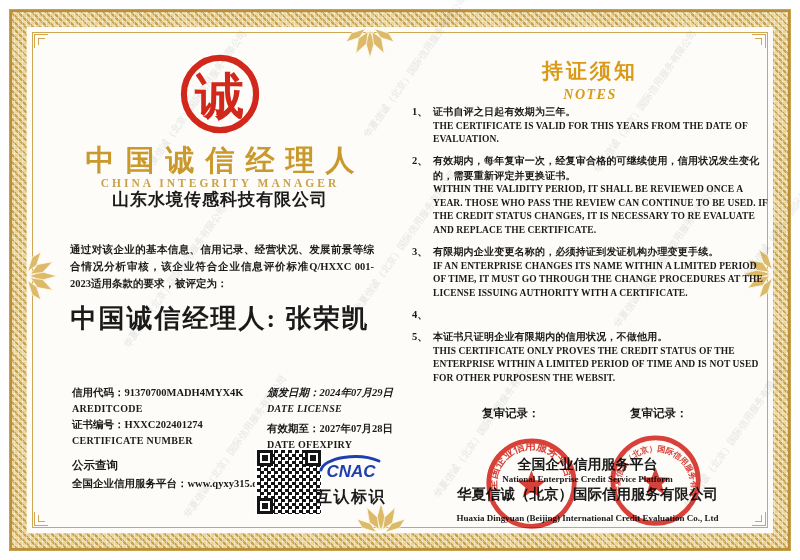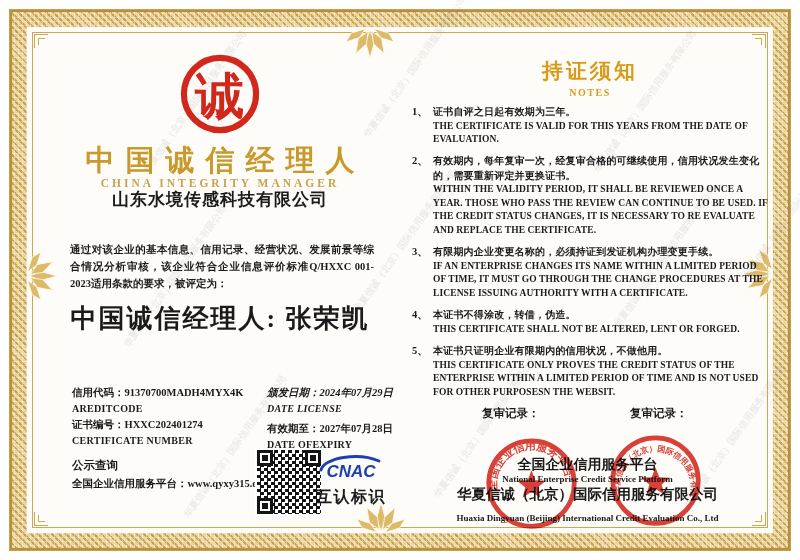--- a/index.html
+++ b/index.html
@@ -132,21 +132,21 @@
     <div class="fp" style="left:0;bottom:0;"></div>
   </div>
 
   <svg class="abs" style="left:318px;top:452px;" width="64" height="30" viewBox="0 0 64 30">
     <path d="M3 18 A 34 15 0 0 1 61 9" fill="none" stroke="#1e3fae" stroke-width="3" stroke-linecap="round"></path>
     <text x="33" y="25" text-anchor="middle" font-family="Liberation Sans, sans-serif" font-style="italic" font-weight="bold" font-size="17" fill="#1e3fae">CNAC</text>
   </svg>
   <div class="abs kai" style="left:316px;top:487px;font-size:16px;letter-spacing:1.5px;">互认标识</div>
 
   <div class="abs hei center gold2" style="left:420px;top:57px;width:340px;font-size:21px;letter-spacing:3px;">持证须知</div>
-  <div class="abs eng center gold2" style="left:420px;top:87px;width:340px;font-size:10px;letter-spacing:1.5px;">NOTES</div>
+  <div class="abs eng center gold2" style="left:420px;top:87px;width:340px;font-size:14px;letter-spacing:1.5px;font-style:italic;">NOTES</div>
 
   <div class="abs" style="left:412px;top:105px;width:356px;">
     <div class="note">
       <span class="num eng">1、</span>
       <div>
           <div class="zh kai">证书自评之日起有效期为三年。</div>
            <div class="en eng">THE CERTIFICATE IS VALID FOR THIS YEARS FROM THE DATE OF EVALUATION.</div>
         </div>
     </div>
     <div class="note">
@@ -158,24 +158,20 @@
     </div>
     <div class="note">
       <span class="num eng">3、</span>
       <div>
           <div class="zh kai">有限期内企业变更名称的，必须持证到发证机构办理变更手续。</div>
            <div class="en eng">IF AN ENTERPRISE CHANGES ITS NAME WITHIN A LIMITED PERIOD OF TIME, IT MUST GO THROUGH THE CHANGE PROCEDURES AT THE LICENSE ISSUING AUTHORITY WITH A CERTIFICATE.</div>
         </div>
     </div>
     <div class="note">
       <span class="num eng">4、</span>
-      <div>
-          <div class="zh kai">本证书不得涂改，转借，伪造。</div>
-           <div class="en eng">THIS CERTIFICATE SHALL NOT BE ALTERED, LENT OR FORGED.</div>
-        </div>
     </div>
     <div class="note">
       <span class="num eng">5、</span>
       <div>
           <div class="zh kai">本证书只证明企业有限期内的信用状况，不做他用。</div>
            <div class="en eng">THIS CERTIFICATE ONLY PROVES THE CREDIT STATUS OF THE ENTERPRISE WITHIN A LIMITED PERIOD OF TIME AND IS NOT USED FOR OTHER PURPOSESN THE WEBSIT.</div>
         </div>
     </div>
   </div>
 

